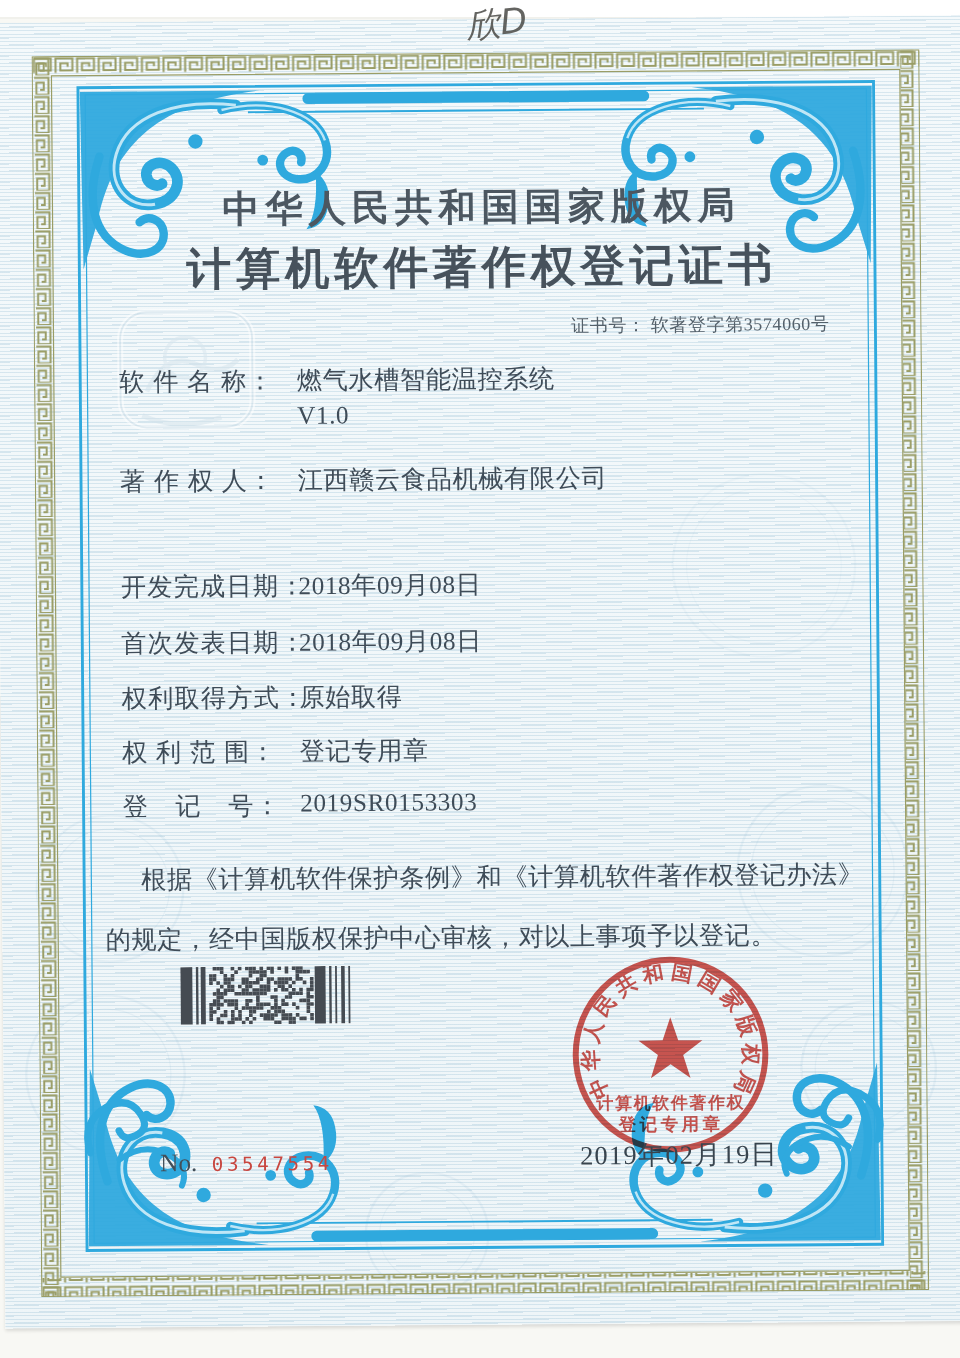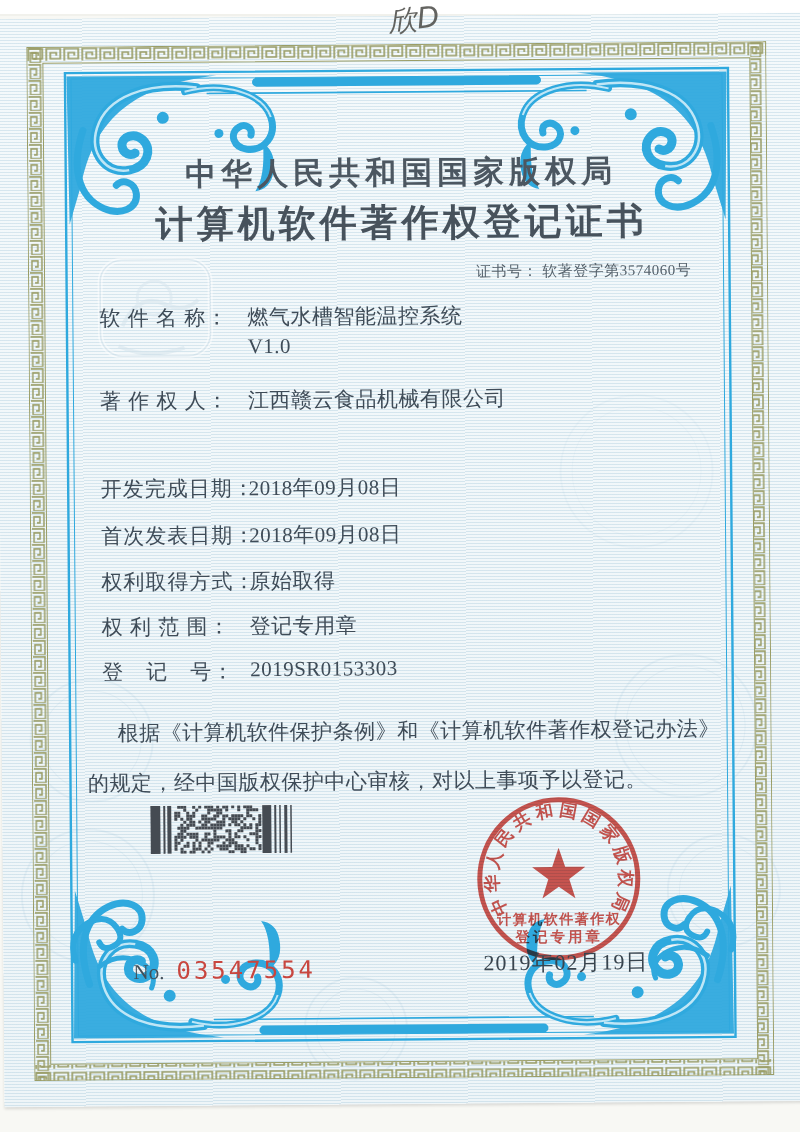--- a/index.html
+++ b/index.html
@@ -24,21 +24,21 @@
   .title1{top:136px;font-size:31px;font-weight:bold;letter-spacing:5px;}
   .title2{top:182px;font-size:37px;font-weight:bold;letter-spacing:4px;color:#47525c;}
   .certline{position:absolute;left:478px;top:247px;font-size:15px;color:#54606a;letter-spacing:.5px;}
   .row{position:absolute;left:0;width:100%;font-size:21px;color:#3f4c58;}
   .row .lbl{position:absolute;left:101px;letter-spacing:1px;}
   .row .val{position:absolute;left:249px;letter-spacing:.5px;}
   .para{position:absolute;left:86px;top:690px;width:640px;font-size:21px;line-height:50px;
         color:#3f4c58;text-indent:30px;letter-spacing:.5px;}
   .dateline{position:absolute;left:480px;top:933px;font-size:22px;color:#38444e;letter-spacing:1px;}
   .noline{position:absolute;left:130px;top:939px;font-size:21px;color:#434f59;}
-  .noline .num{color:#c8463f;letter-spacing:3px;margin-left:12px;font-family:"DejaVu Sans Mono",monospace;font-size:24px;}
+  .noline .num{color:#c8463f;letter-spacing:3px;margin-left:12px;font-family:"DejaVu Sans Mono",monospace;font-size:16px;}
   
   .handwriting{position:absolute;left:388px;top:0px;font-size:29px;color:#4a4a46;
         font-style:italic;transform:rotate(-6deg);font-family:"DejaVu Sans",sans-serif;opacity:.85;}
   
   .seal{position:absolute;left:472px;top:780px;width:168px;height:168px;mix-blend-mode:multiply;opacity:.9;}
   .barcode{position:absolute;left:148px;top:788px;}
 </style>
 </head>
 <body>
 

